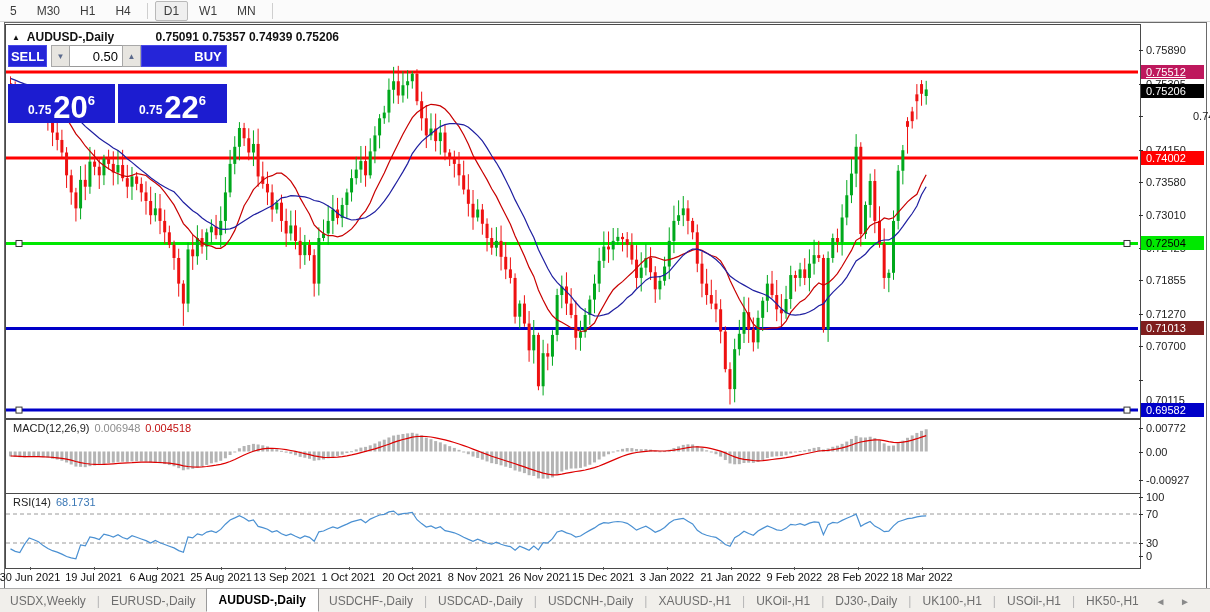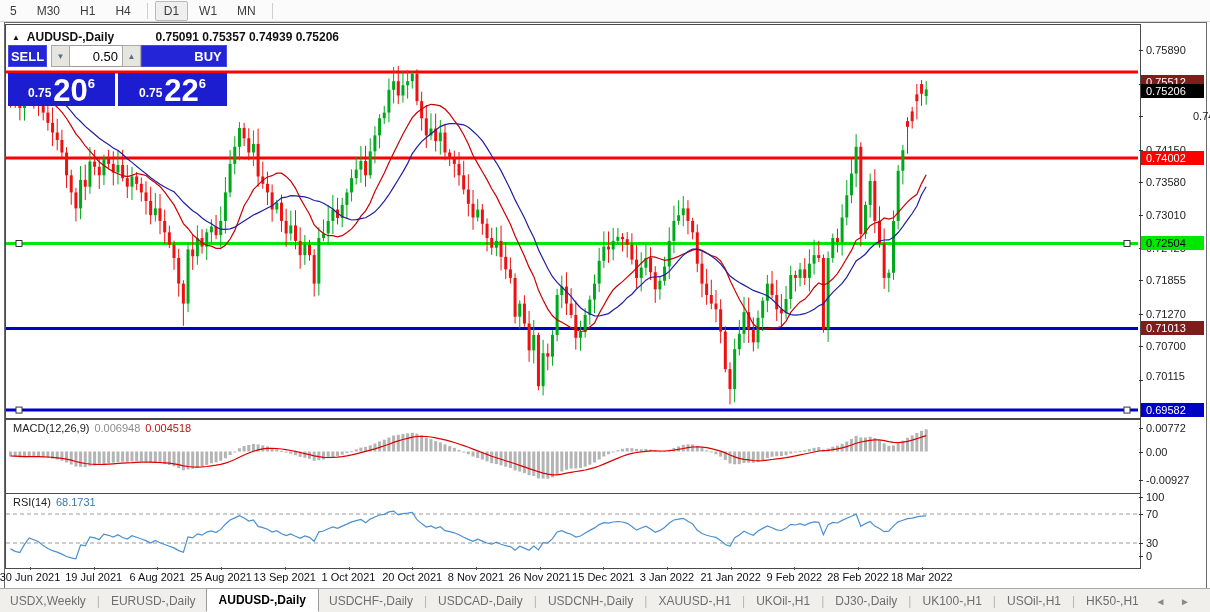--- a/index.html
+++ b/index.html
@@ -43,21 +43,21 @@
   .tp-row1{display:flex;height:22px;}
   .tp-btn{background:#2525d8;border:1px solid #4848e8;color:#fff;font-size:13px;font-weight:700;
           display:flex;align-items:center;justify-content:center;}
   .tp-sell{width:64px;}
   .tp-buy{width:62px;padding-left:48px;}
   .tp-spin{display:flex;margin-left:4px;}
   .tp-arrow{width:17px;background:#e7e5e0;border:1px solid #a8a8a8;color:#5b6a8c;font-size:8px;
             display:flex;align-items:center;justify-content:center;}
   .tp-lot{width:46px;border:1px solid #9a9a9a;border-left:none;border-right:none;font-size:13px;
           text-align:right;padding-right:4px;color:#000;font-family:"Liberation Sans",sans-serif;}
-  .tp-row2{display:flex;margin-top:6px;height:33px;}
+  .tp-row2{display:flex;margin-top:17px;height:39px;}
   .tp-price{background:#1c1cd0;color:#fff;display:flex;align-items:flex-end;justify-content:center;
             padding-bottom:2px;}
   .tp-price .pfx{font-size:12px;font-weight:700;margin-right:2px;margin-bottom:4px;}
   .tp-price .big{font-size:31px;font-weight:700;line-height:26px;}
   .tp-price .sup{font-size:13px;font-weight:700;position:relative;top:-13px;}
   .tp-p-sell{width:107px;}
   .tp-p-buy{width:109px;margin-left:3px;}
 </style>
 </head>
 <body>
@@ -759,36 +759,36 @@
       <div class="axis-label" style="top: 208.645px;">0.73010</div>
       <div class="axis-tick" style="top: 247.998px;"></div>
       <div class="axis-label" style="top: 241.998px;">0.72425</div>
       <div class="axis-tick" style="top: 280.495px;"></div>
       <div class="axis-label" style="top: 274.495px;">0.71855</div>
       <div class="axis-tick" style="top: 313.847px;"></div>
       <div class="axis-label" style="top: 307.847px;">0.71270</div>
       <div class="axis-tick" style="top: 346.344px;"></div>
       <div class="axis-label" style="top: 340.344px;">0.70700</div>
       <div class="axis-tick" style="top: 379.696px;"></div>
-      <div class="axis-label" style="top: 370px;">0.70115</div>
+      <div class="axis-label" style="top: 394px;">0.70115</div>
       <div class="axis-tick" style="top: 427.892px;"></div>
       <div class="axis-label" style="top: 421.892px;">0.00772</div>
       <div class="axis-tick" style="top: 451.5px;"></div>
       <div class="axis-label" style="top: 445.5px;">0.00</div>
       <div class="axis-tick" style="top: 479.848px;"></div>
       <div class="axis-label" style="top: 473.848px;">-0.00927</div>
       <div class="axis-tick" style="top: 497px;"></div>
       <div class="axis-label" style="top: 491px;">100</div>
       <div class="axis-tick" style="top: 514px;"></div>
       <div class="axis-label" style="top: 508px;">70</div>
       <div class="axis-tick" style="top: 543px;"></div>
       <div class="axis-label" style="top: 537px;">30</div>
       <div class="axis-tick" style="top: 556px;"></div>
       <div class="axis-label" style="top: 550px;">0</div>
-      <div class="badge" style="top: 75px; background: #7f1d1d; color: rgb(255, 255, 255);">0.75512</div>
+      <div class="badge" style="top: 65px; background: #be185d; color: rgb(255, 255, 255); text-decoration: underline;">0.75512</div>
       <div class="badge" style="top: 151.089px; background: rgb(255, 0, 0); color: rgb(255, 255, 255);">0.74002</div>
       <div class="badge" style="top: 236.494px; background: rgb(0, 232, 0); color: rgb(0, 0, 0);">0.72504</div>
       <div class="badge" style="top: 321.499px; background: #7f1d1d; color: rgb(255, 255, 255);">0.71013</div>
       <div class="badge" style="top: 403.084px; background: rgb(0, 0, 200); color: rgb(255, 255, 255);">0.69582</div>
       <div class="badge" style="top: 84px; background: #000000; color: rgb(255, 255, 255);">0.75206</div>
     </div>
   <div id="date-layer">
       <div class="date-tick" style="left: 30px;"></div>
       <div class="date-label" style="left: -15px;">30 Jun 2021</div>
       <div class="date-tick" style="left: 93.7px;"></div>

